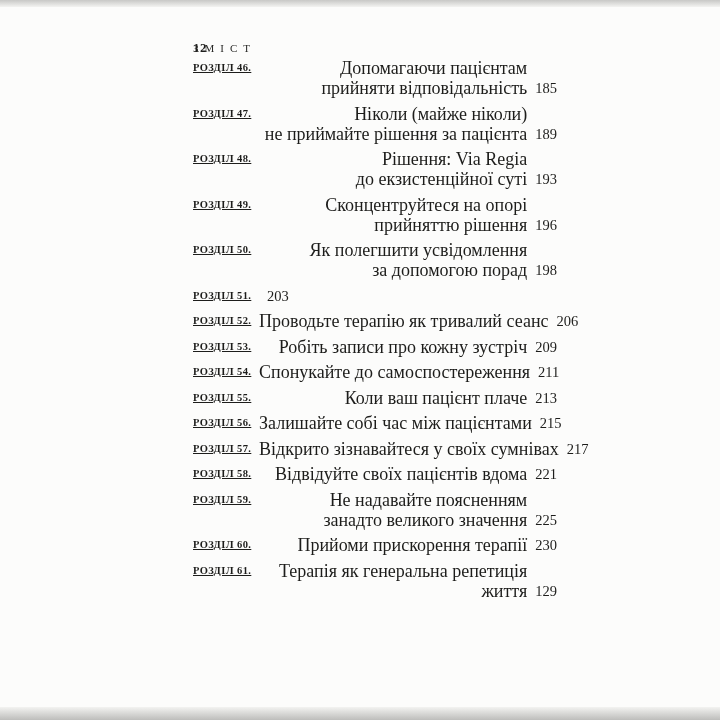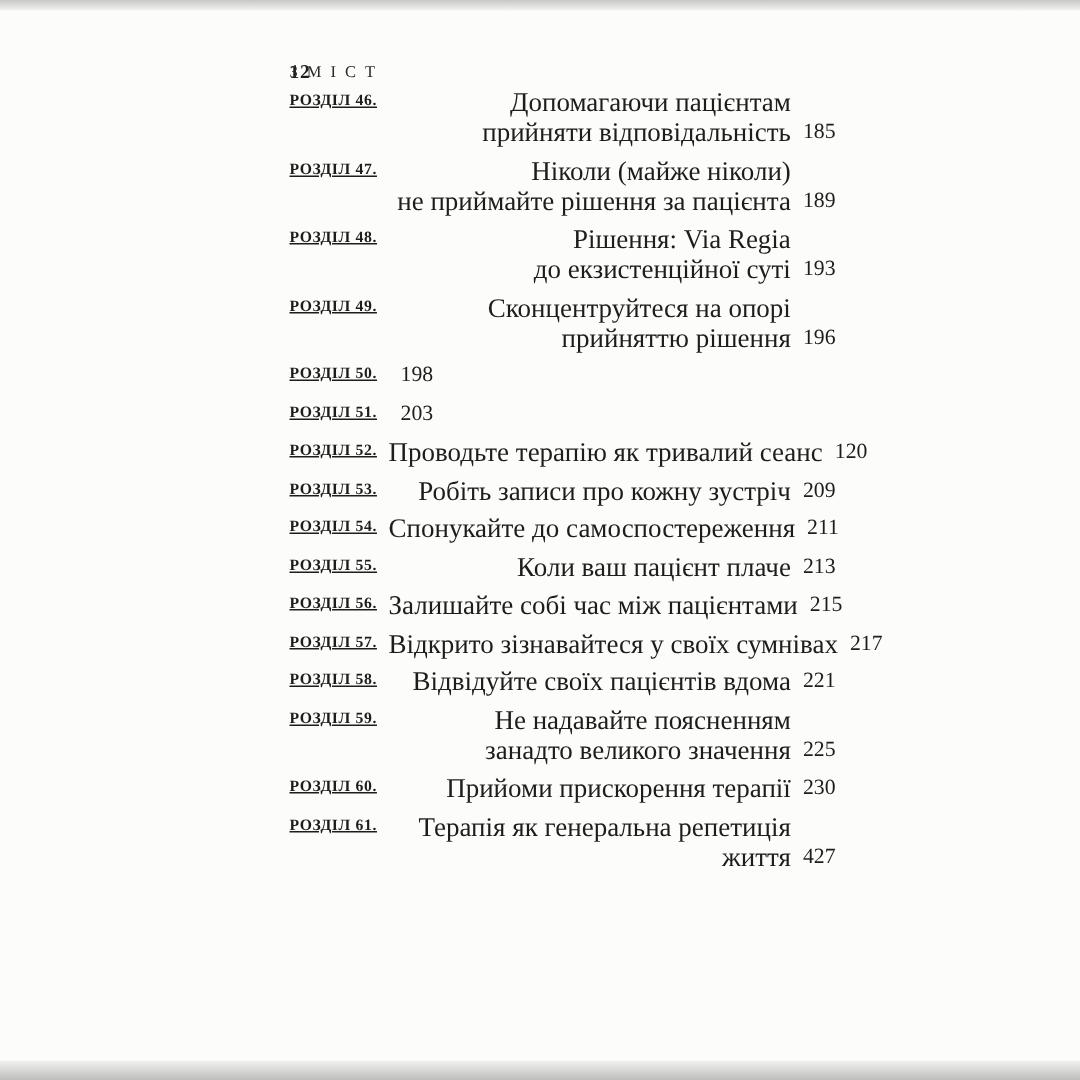--- a/index.html
+++ b/index.html
@@ -93,34 +93,38 @@
     <div class="entry-label">РОЗДІЛ 49.</div>
     <div class="entry-title">
           <div>Сконцентруйтеся на опорі</div>
           <div>прийняттю рішення</div>
         </div>
     <div class="entry-page">196</div>
   </div>
 
   <div class="entry">
     <div class="entry-label">РОЗДІЛ 50.</div>
+    <div class="entry-title">
+          <div>Як полегшити усвідомлення</div>
+          <div>за допомогою порад</div>
+        </div>
     <div class="entry-page">198</div>
   </div>
 
   <div class="entry">
     <div class="entry-label">РОЗДІЛ 51.</div>
     <div class="entry-page">203</div>
   </div>
 
   <div class="entry">
     <div class="entry-label">РОЗДІЛ 52.</div>
     <div class="entry-title">
           <div>Проводьте терапію як тривалий сеанс</div>
         </div>
-    <div class="entry-page">120</div>
+    <div class="entry-page">206</div>
   </div>
 
   <div class="entry">
     <div class="entry-label">РОЗДІЛ 53.</div>
     <div class="entry-title">
           <div>Робіть записи про кожну зустріч</div>
         </div>
     <div class="entry-page">209</div>
   </div>
 
@@ -180,16 +184,16 @@
         </div>
     <div class="entry-page">230</div>
   </div>
 
   <div class="entry">
     <div class="entry-label">РОЗДІЛ 61.</div>
     <div class="entry-title">
           <div>Терапія як генеральна репетиція</div>
           <div>життя</div>
         </div>
-    <div class="entry-page">427</div>
+    <div class="entry-page">129</div>
   </div>
 </div>
 </div>
 
 </body></html>

